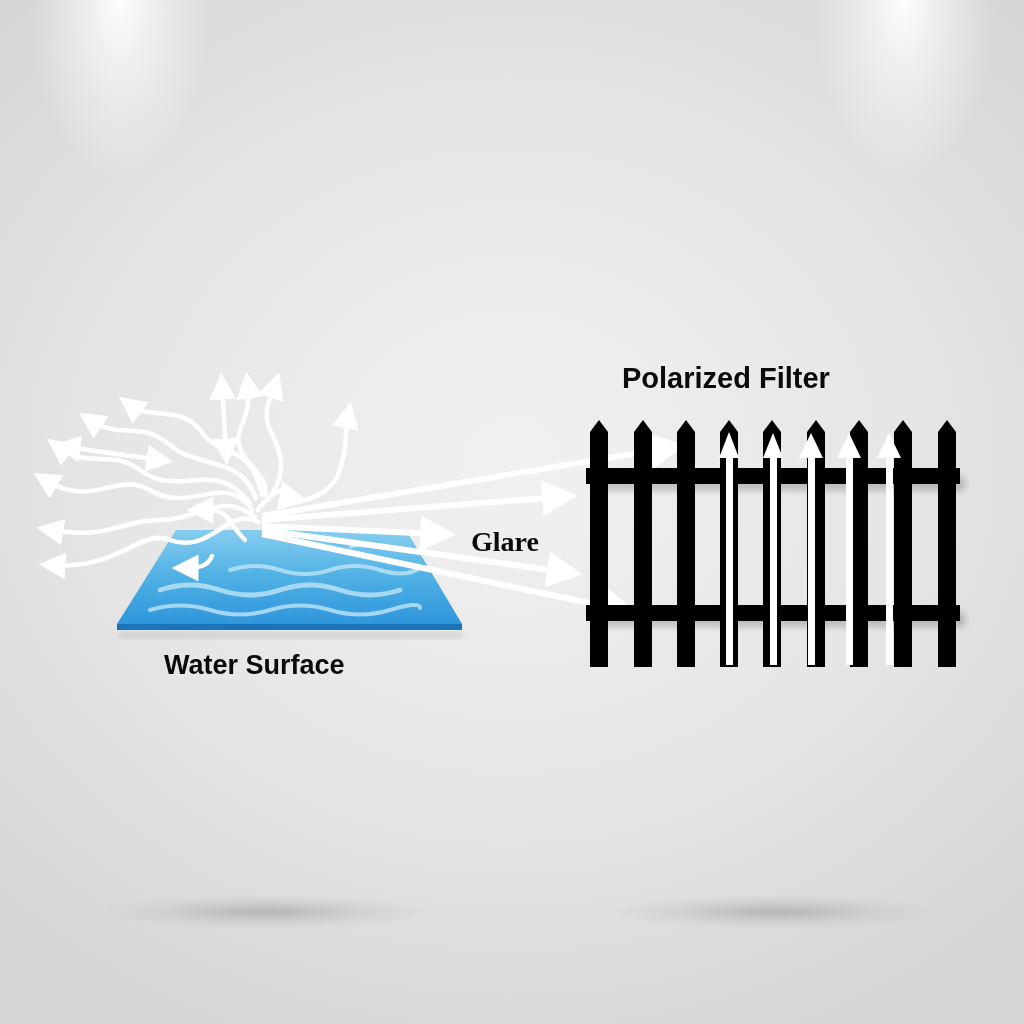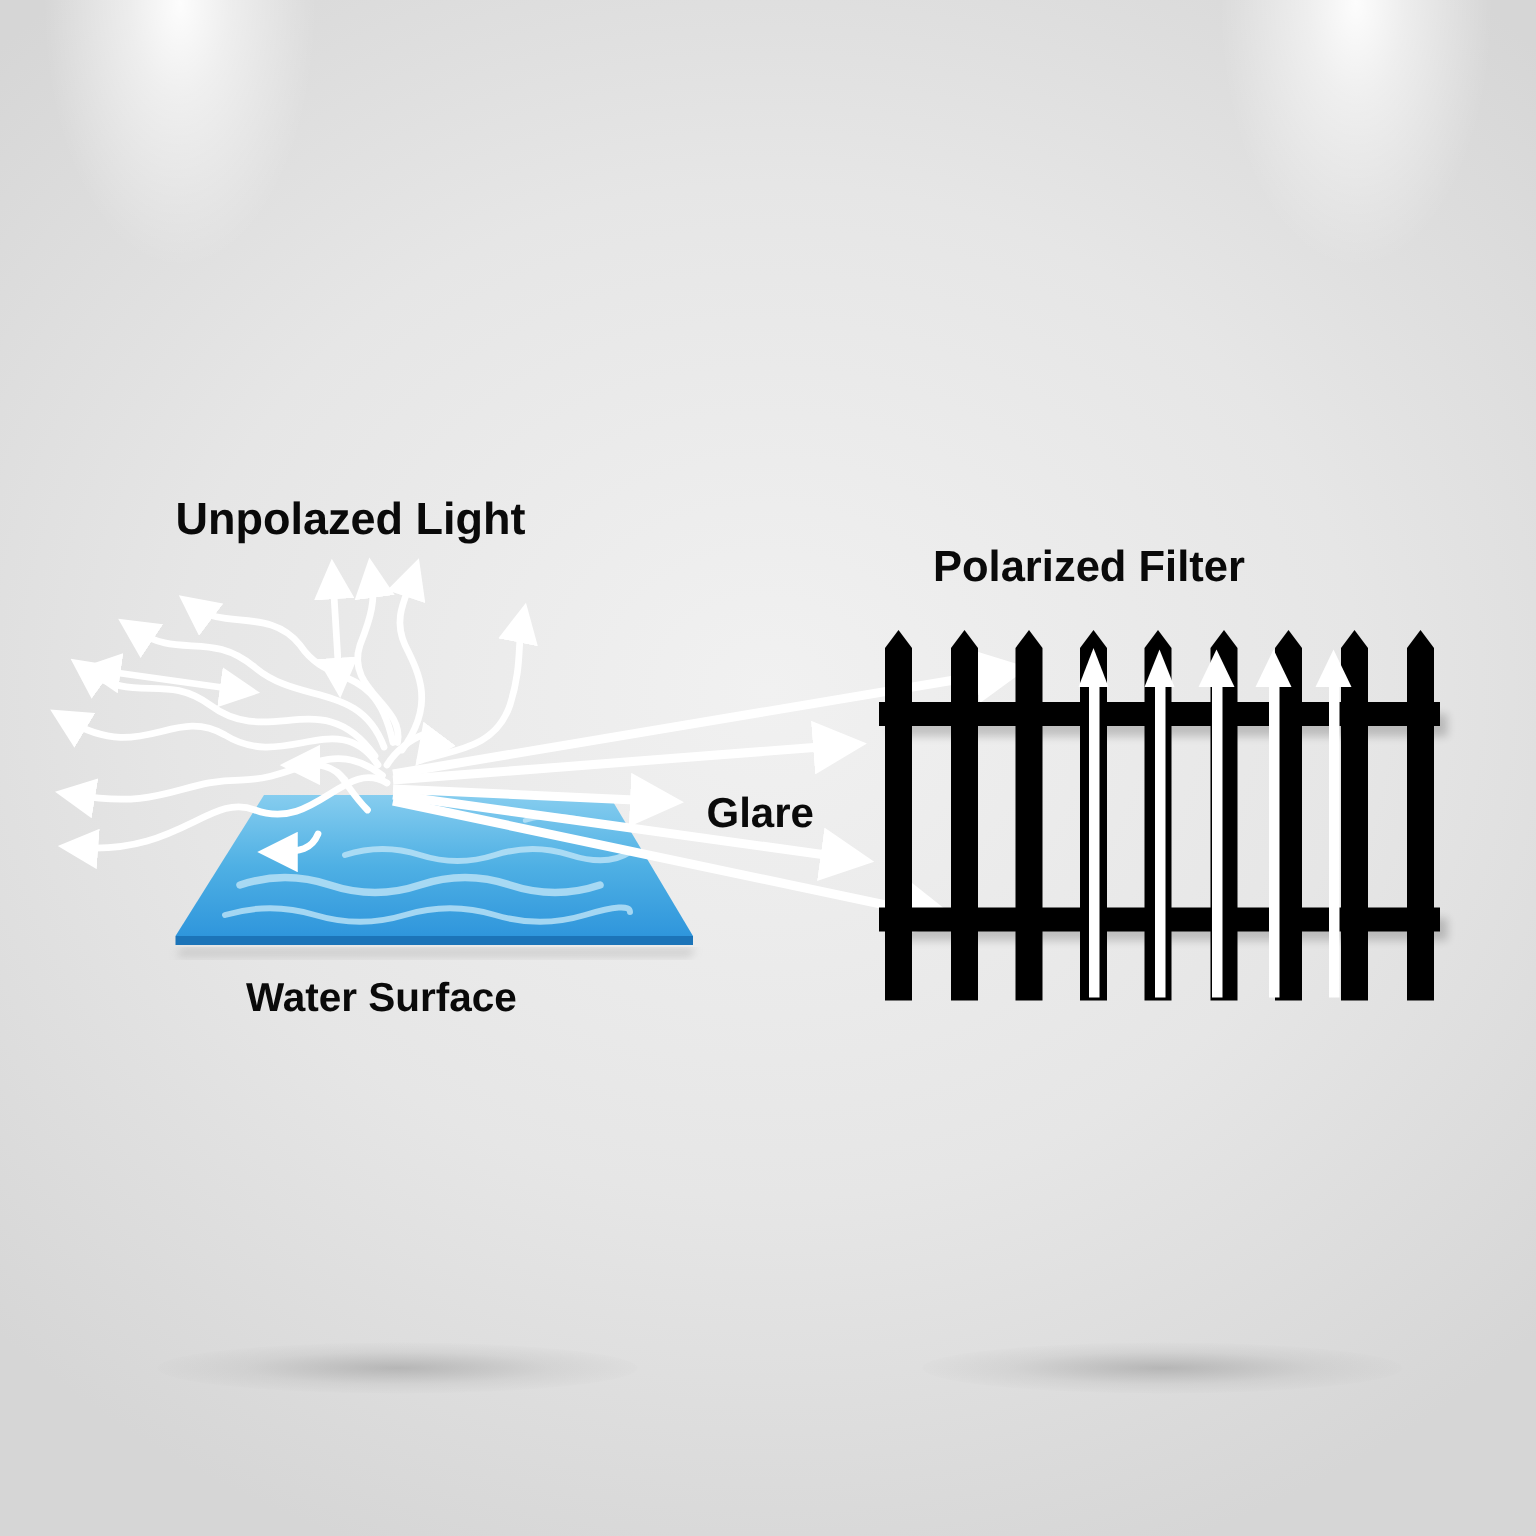--- a/index.html
+++ b/index.html
@@ -11,21 +11,21 @@
     .stage { position: absolute; left: 0; top: 0; width: 1024px; height: 1024px; }
     .spot { position: absolute; top: -40px; width: 260px; height: 420px; pointer-events: none;
       background: radial-gradient(ellipse 50% 60% at 50% 10%, rgba(255,255,255,0.95) 0%, rgba(255,255,255,0.55) 25%, rgba(255,255,255,0) 70%); }
     .spot.left { left: -10px; }
     .spot.right { right: -10px; }
     .floor-shadow { position: absolute; top: 895px; width: 320px; height: 34px; border-radius: 50%;
       background: radial-gradient(ellipse at center, rgba(150,150,150,0.55) 0%, rgba(180,180,180,0.25) 45%, rgba(200,200,200,0) 75%); }
     .label { position: absolute; font-weight: 700; color: #0a0a0a; white-space: nowrap; }
     .lbl-unpol { left: 117px; top: 330px; font-size: 30px; }
     .lbl-filter { left: 622px; top: 362px; font-size: 29px; }
-    .lbl-glare { left: 471px; top: 526px; font-size: 28px; }
+    .lbl-glare { left: 471px; top: 526px; font-size: 28px; font-family: Liberation Serif, serif; }
     .lbl-water { left: 164px; top: 650px; font-size: 27px; }
     .lbl-comfort { left: 606px; top: 704px; font-size: 29px; }
     svg { position: absolute; left: 0; top: 0; }
   </style>
 </head>
 <body>
 
 <div class="stage">
   <div class="spot left"></div>
   <div class="spot right"></div>
@@ -123,17 +123,16 @@
           <rect x="846" y="455" width="7" height="210"></rect>
           <polygon points="837,458 849,433 861,458"></polygon>
         </g>
       <g>
           <rect x="886" y="455" width="7" height="210"></rect>
           <polygon points="877,458 889,433 901,458"></polygon>
         </g>
     </g>
   </svg>
 
-  <div class="label lbl-unpol">Unpolazed Light</div>
   <div class="label lbl-filter">Polarized Filter</div>
   <div class="label lbl-glare">Glare</div>
   <div class="label lbl-water">Water Surface</div>
 </div>
 
 </body></html>

